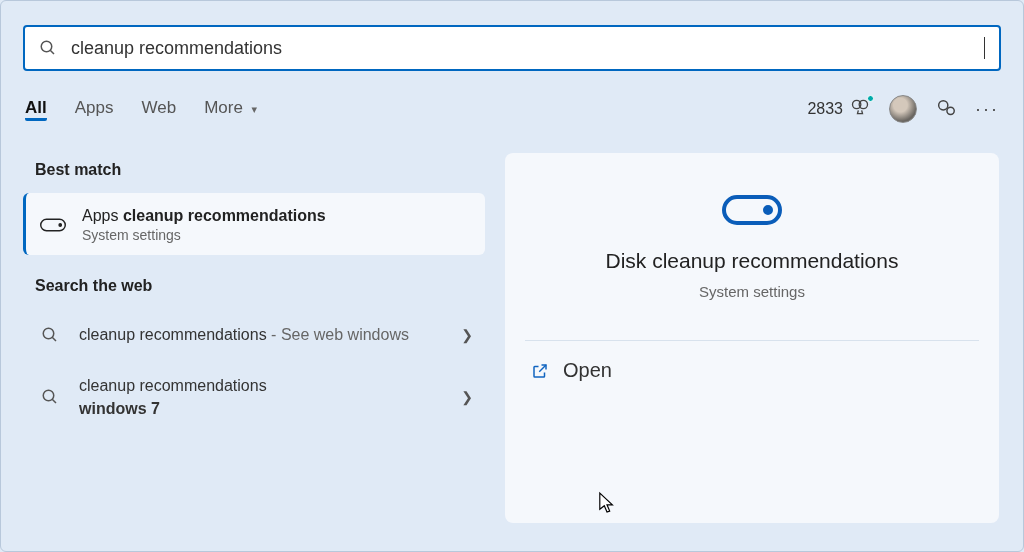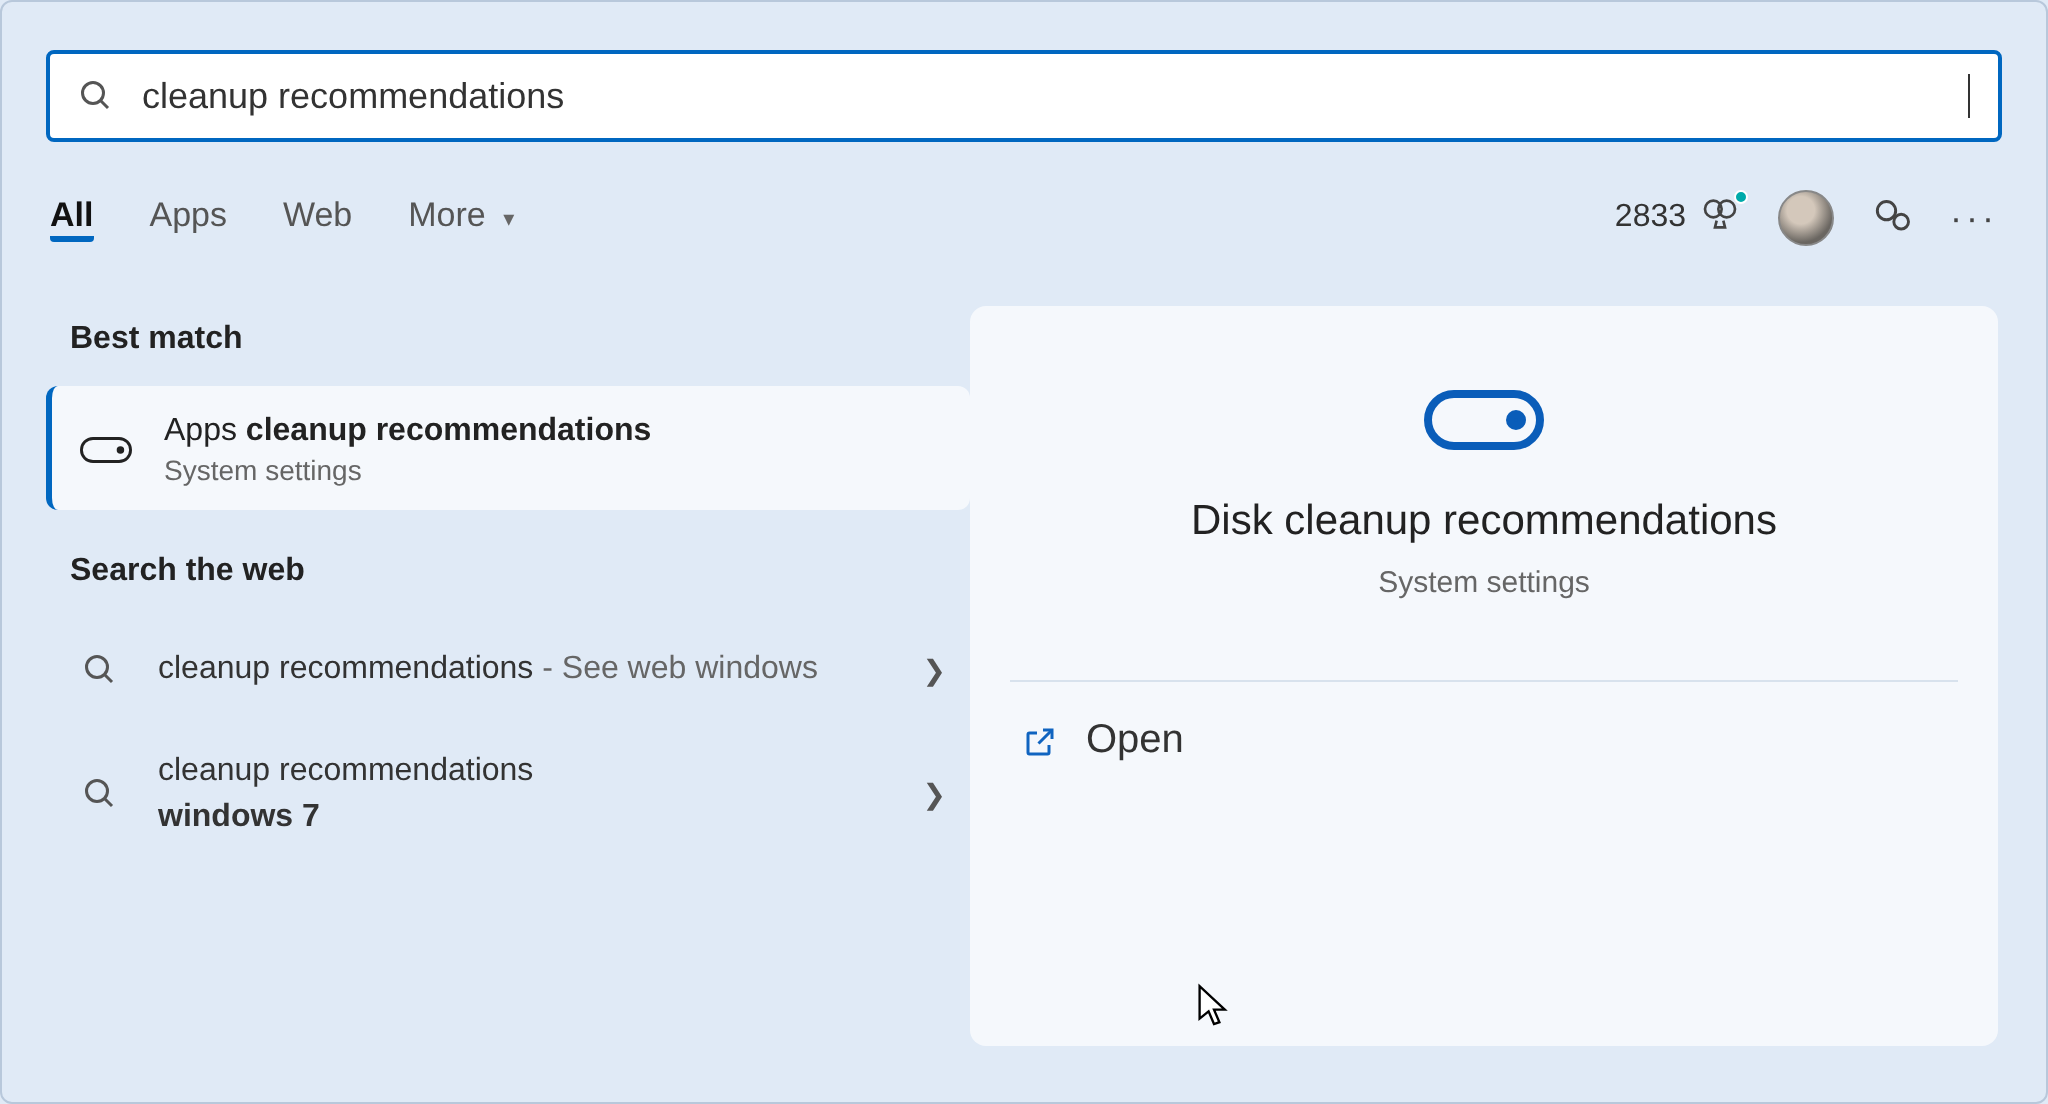--- a/index.html
+++ b/index.html
@@ -49,21 +49,21 @@
     .trophy .dot {
       position: absolute; top: -2px; right: -3px;
       width: 7px; height: 7px; background: #0aa; border-radius: 50%;
       border: 1px solid #fff;
     }
     .avatar {
       width: 28px; height: 28px; border-radius: 50%;
       background: radial-gradient(circle at 40% 35%, #d4c8bb 30%, #6a6661 70%);
       border: 1px solid #888;
     }
-    .main { display: flex; padding: 10px 24px 0 24px; justify-content: space-between; }
+    .main { display: flex; gap: 20px; padding: 10px 24px 0 24px; justify-content: space-between; }
     .left { flex: 1; max-width: 460px; }
     .section-title {
       font-size: 16px; font-weight: 600; color: #222;
       margin: 22px 10px 14px 10px;
     }
     .result-card {
       background: #f5f8fc;
       border-radius: 6px;
       padding: 14px 14px 12px 14px;
       display: flex; align-items: center; gap: 16px;

